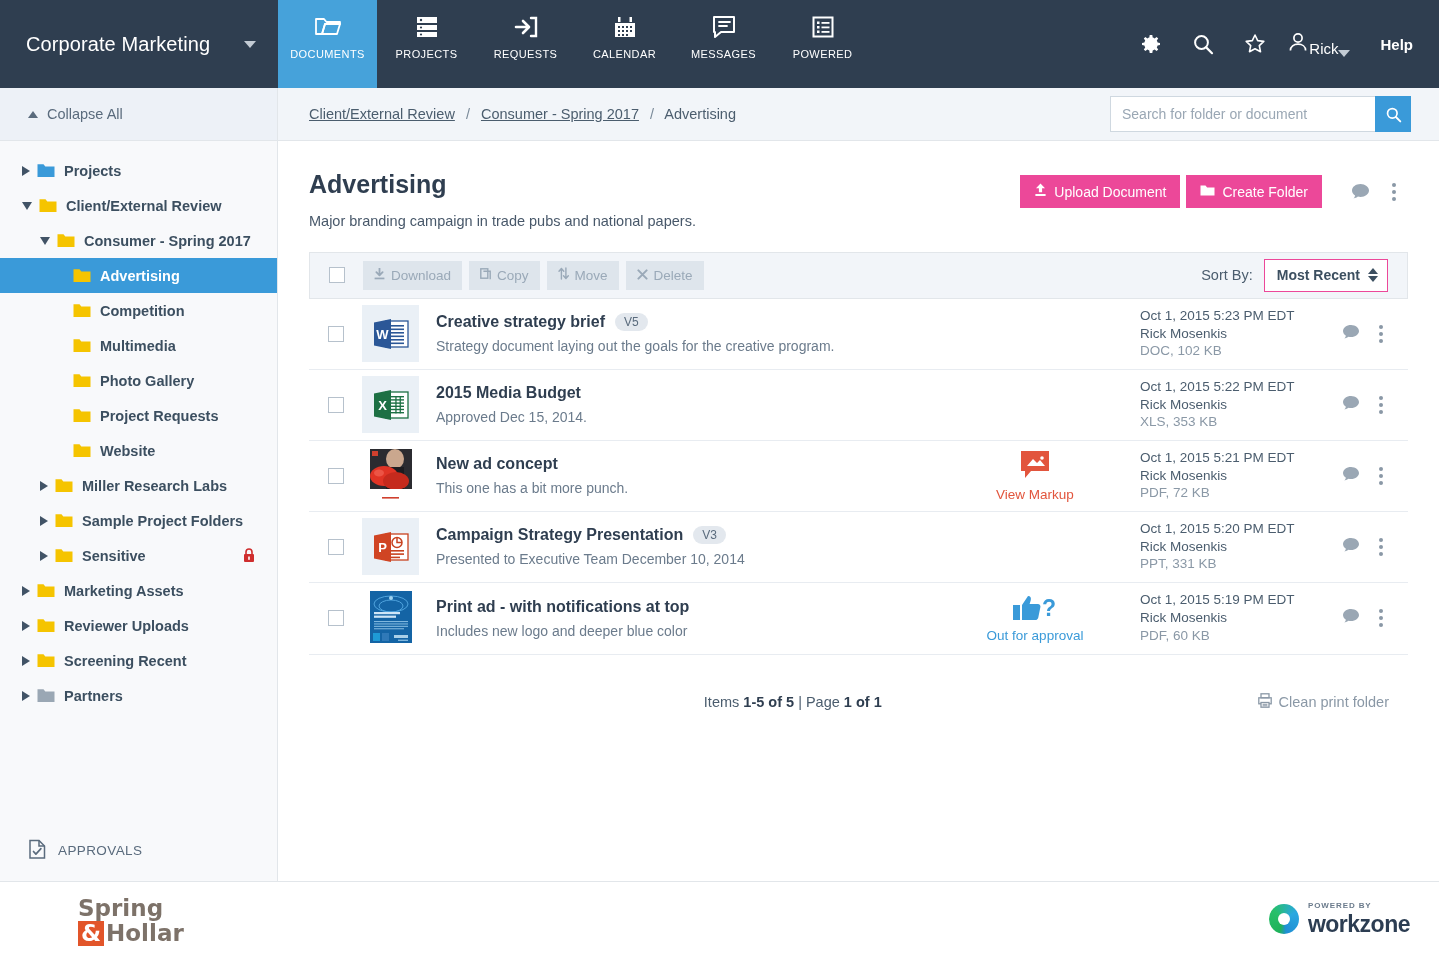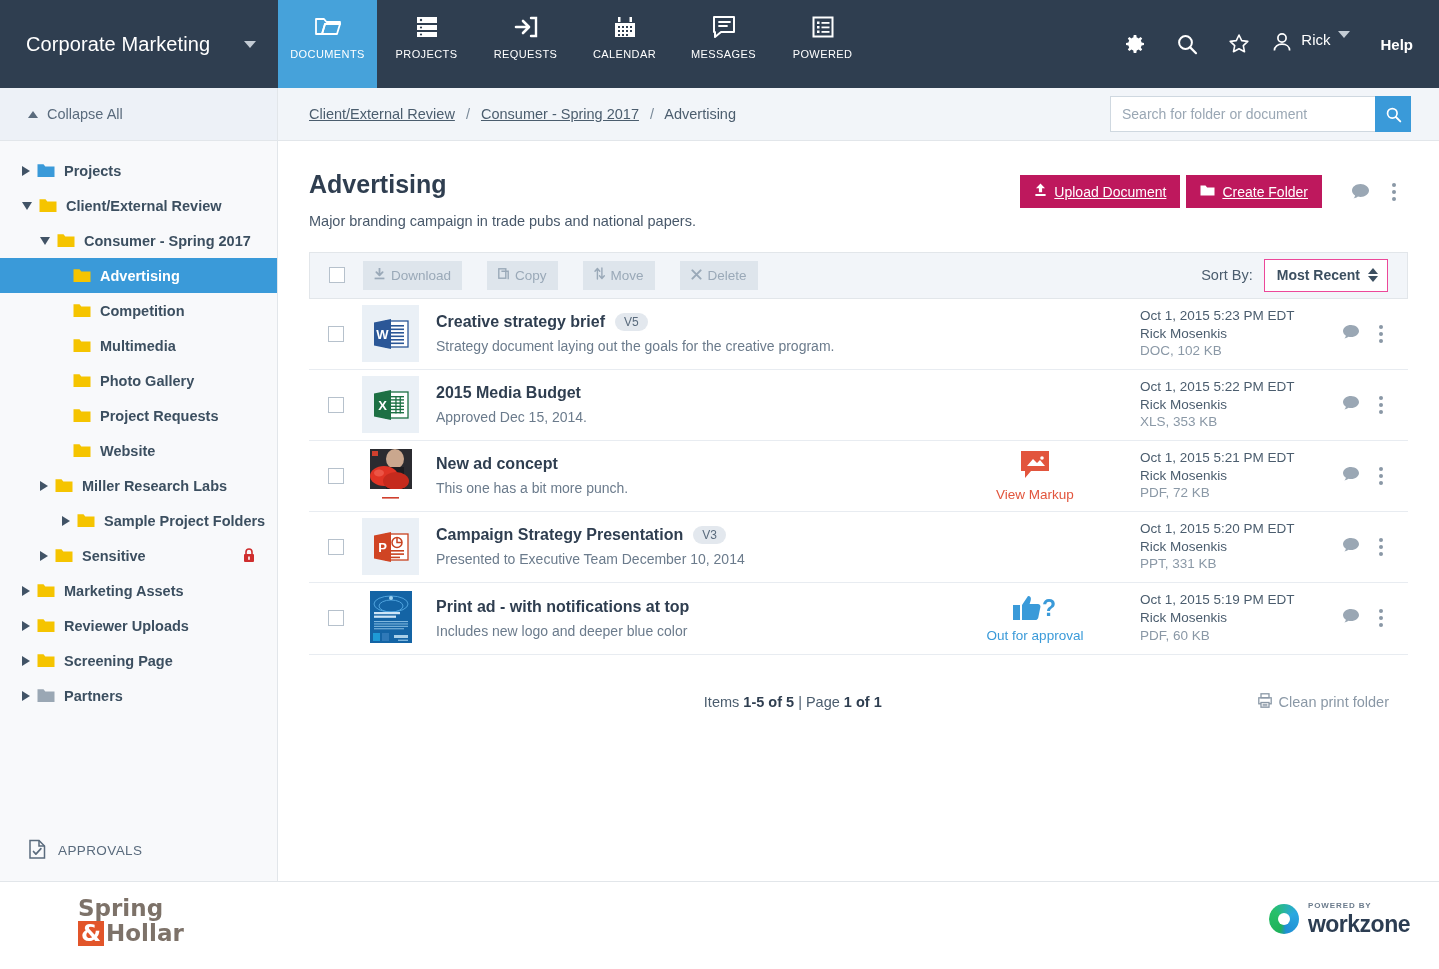--- a/index.html
+++ b/index.html
@@ -48,21 +48,21 @@
   }
   .navtab .nt-label { font-size: 11px; letter-spacing: .4px; }
 
   .nav-right {
     margin-left: auto;
     display: flex; align-items: center;
     padding-right: 26px; gap: 0px;
     color: #fff;
   }
   .nav-ico { width: 52px; display:flex; align-items:center; justify-content:center; cursor:pointer; }
-  .nav-user { display: flex; align-items: flex-start; gap: 8px; cursor: pointer; margin-left: 6px; }
+  .nav-user { display: flex; align-items: flex-end; gap: 0; cursor: pointer; margin-left: 6px; }
   .nav-user-name { font-size: 15px; }
   .nav-help { font-size: 15px; font-weight: bold; margin-left: 30px; cursor: pointer; }
 
   
   .body-wrap { display: flex; height: 881px; }
 
   
   .sidebar {
     width: 278px; flex: 0 0 278px;
     background: #f8f9fb;
@@ -142,40 +142,40 @@
     border: none; display:flex; align-items:center; justify-content:center;
     cursor: pointer;
   }
 
   .content { padding: 30px 31px 0 31px; background:#fff; flex: 1 1 auto; }
   .titlerow { display: flex; align-items: flex-start; }
   .page-title { font-size: 25px; color: #2f3e50; font-weight: bold; line-height: 1.1; }
   .page-desc { font-size: 14.5px; color: #48586a; margin-top: 14px; }
   .title-actions { margin-left: auto; display: flex; align-items: center; gap: 6px; padding-top: 4px; }
   .btn-green {
-    background: #be185d; color: #fff; border: none;
+    background: #ec4899; color: #fff; border: none;
     height: 33px; padding: 0 14px;
     font-size: 14px; font-family: "Liberation Sans", sans-serif;
-    display: flex; align-items: center; gap: 7px; cursor: pointer; text-decoration: underline;
+    display: flex; align-items: center; gap: 7px; cursor: pointer;
   }
   .hdr-ico { width: 28px; display: flex; align-items: center; justify-content: center; cursor: pointer; }
 
   
   .toolbar {
     margin-top: 23px;
     background: #f2f5f9; border: 1px solid #e2e6ea;
     height: 47px; display: flex; align-items: center;
     padding: 0 19px 0 19px;
   }
   .chk {
     width: 16px; height: 16px;
     border: 1px solid #b6c1cc; background: #fff;
     flex: 0 0 auto; cursor: pointer;
   }
-  .tb-actions { display: flex; gap: 25px; margin-left: 18px; }
+  .tb-actions { display: flex; gap: 7px; margin-left: 18px; }
   .tb-btn {
     background: #dee5ec; color: #9aa9b8; border: none;
     height: 29px; padding: 0 11px; font-size: 13.5px;
     font-family: "Liberation Sans", sans-serif;
     display: flex; align-items: center; gap: 6px; cursor: pointer;
   }
   .sortwrap { margin-left: auto; display: flex; align-items: center; gap: 11px; }
   .sort-label { font-size: 14.5px; color: #4b5d6e; }
   .sort-select {
     border: 1px solid #ec4899; background: #fff;
@@ -476,21 +476,21 @@
         </div>
         <div class="tree-item" style="padding-left: 40px;">
           <span class="tw right"></span>
           <span class="folder-ico">
             <svg width="18" height="15" viewBox="0 0 18 15">
               <path d="M0.5 1.2h6l1.8 2.2H17.5V14H0.5z" fill="#f5c400"></path>
             </svg>
           </span>
           <span>Miller Research Labs</span>
         </div>
-        <div class="tree-item" style="padding-left: 62px;">
+        <div class="tree-item" style="padding-left: 40px;">
           <span class="tw right"></span>
           <span class="folder-ico">
             <svg width="18" height="15" viewBox="0 0 18 15">
               <path d="M0.5 1.2h6l1.8 2.2H17.5V14H0.5z" fill="#f5c400"></path>
             </svg>
           </span>
           <span>Sample Project Folders</span>
         </div>
         <div class="tree-item" style="padding-left: 40px;">
           <span class="tw right"></span>
@@ -526,21 +526,21 @@
           </span>
           <span>Reviewer Uploads</span>
         </div>
         <div class="tree-item" style="padding-left: 22px;">
           <span class="tw right"></span>
           <span class="folder-ico">
             <svg width="18" height="15" viewBox="0 0 18 15">
               <path d="M0.5 1.2h6l1.8 2.2H17.5V14H0.5z" fill="#f5c400"></path>
             </svg>
           </span>
-          <span>Screening Page</span>
+          <span>Screening Recent</span>
         </div>
         <div class="tree-item" style="padding-left: 22px;">
           <span class="tw right"></span>
           <span class="folder-ico">
             <svg width="18" height="15" viewBox="0 0 18 15">
               <path d="M0.5 1.2h6l1.8 2.2H17.5V14H0.5z" fill="#9aa7b4"></path>
             </svg>
           </span>
           <span>Partners</span>
         </div>

